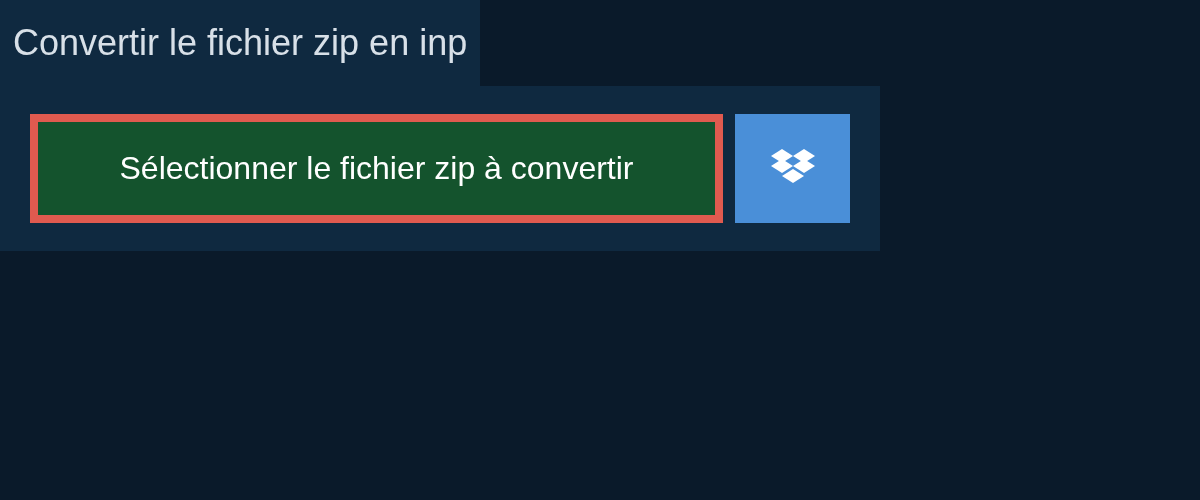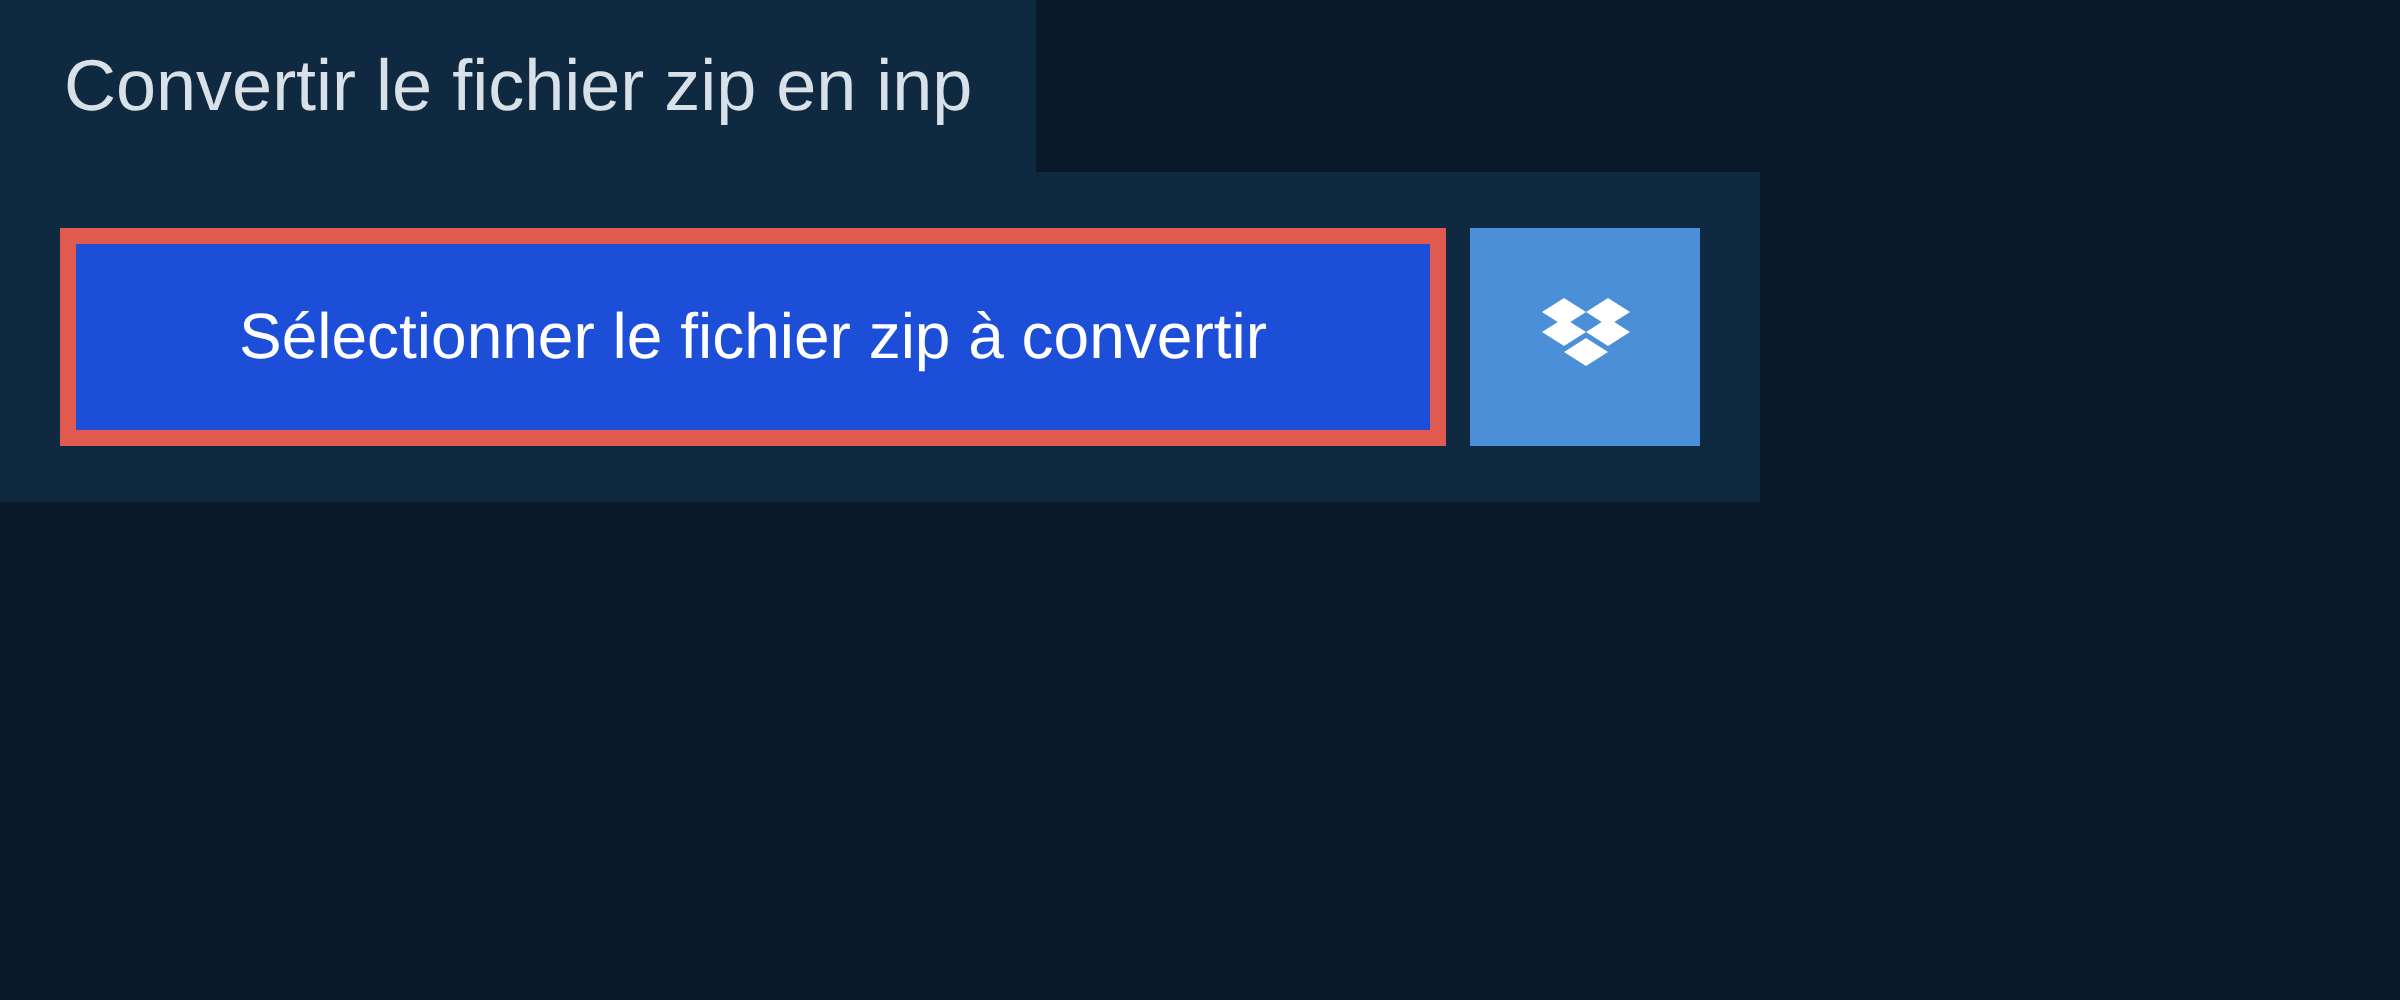--- a/index.html
+++ b/index.html
@@ -12,21 +12,21 @@
       width: 1200px;
       height: 500px;
       background-color: #0a1a2a;
       font-family: Arial, Helvetica, sans-serif;
       overflow: hidden;
     }
     
     .header-tab {
       display: inline-block;
       background-color: #0f2940;
-      padding: 22px 32px;
+      padding: 22px 13px;
       margin: 0;
     }
     
     .header-tab-title {
       color: #d8e0e8;
       font-size: 36px;
       font-weight: 400;
     }
     
     .content-panel {
@@ -36,21 +36,21 @@
       margin-top: 0;
     }
     
     .button-row {
       display: flex;
       gap: 12px;
     }
     
     .select-file-button {
       flex: 1;
-      background-color: #1d4ed8;
+      background-color: #14532d;
       border: 8px solid #e05a4f;
       color: #ffffff;
       font-size: 32px;
       font-weight: 400;
       padding: 28px 20px;
       text-align: center;
       cursor: pointer;
       display: flex;
       align-items: center;
       justify-content: center;

